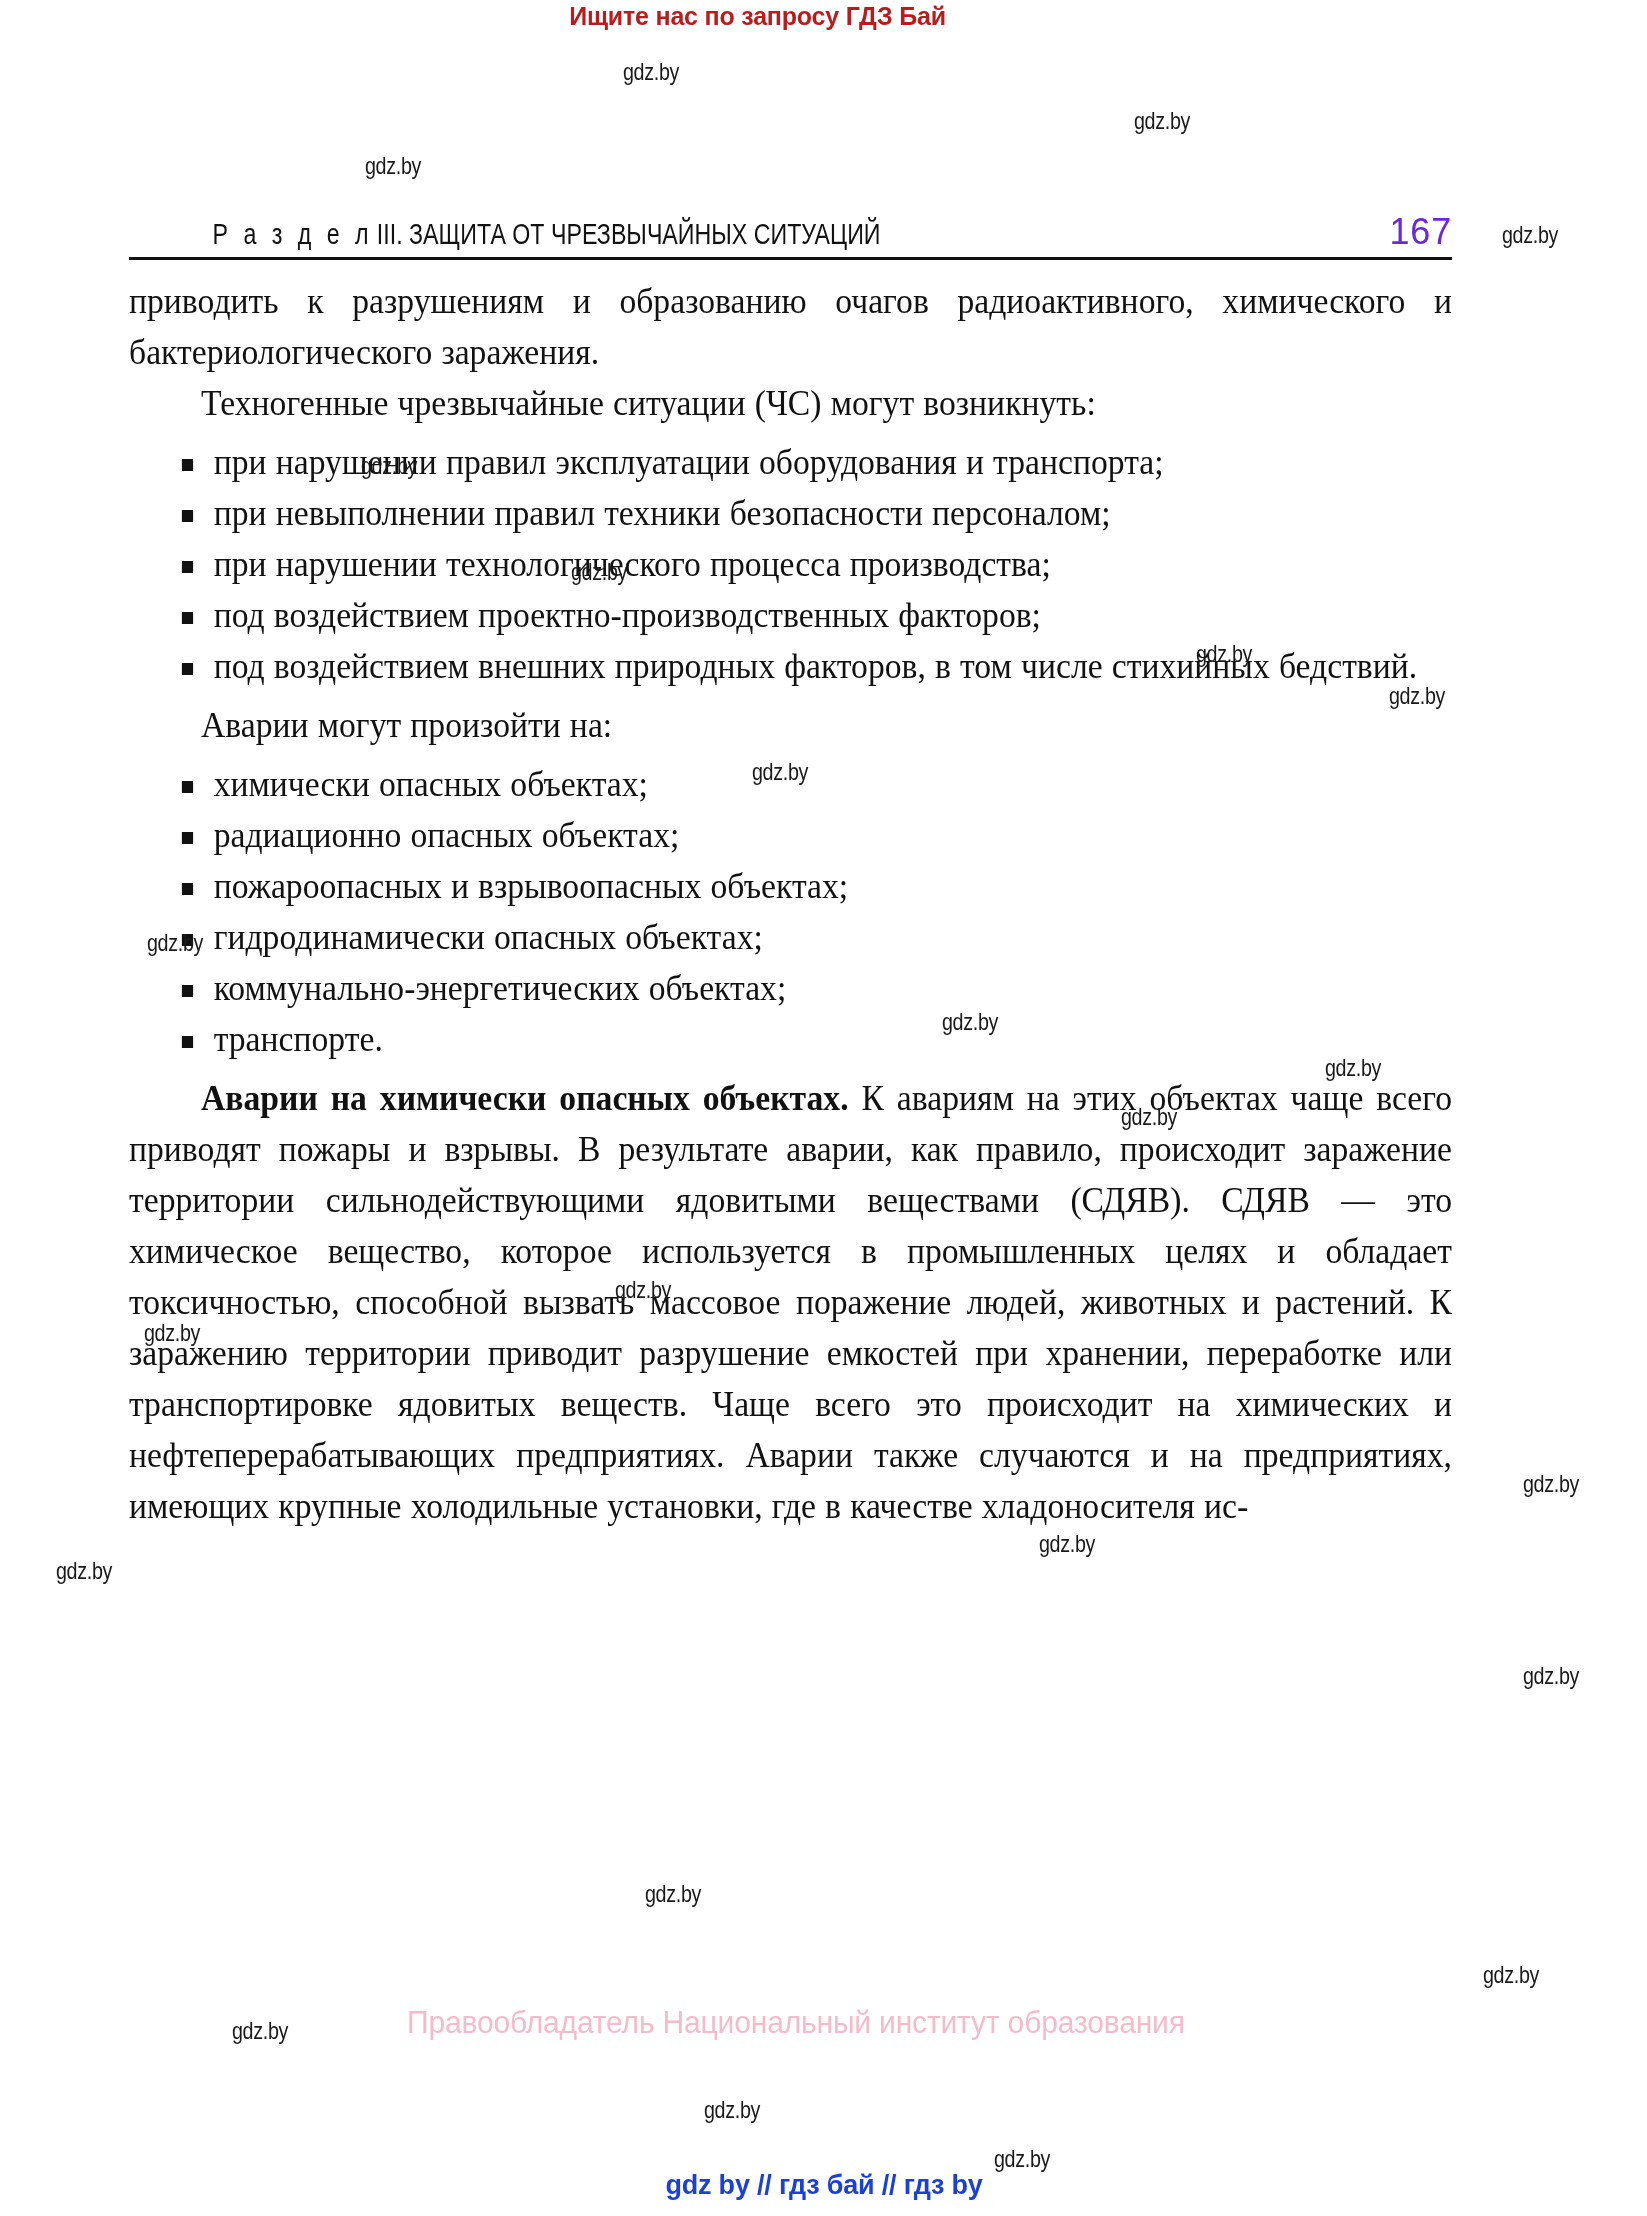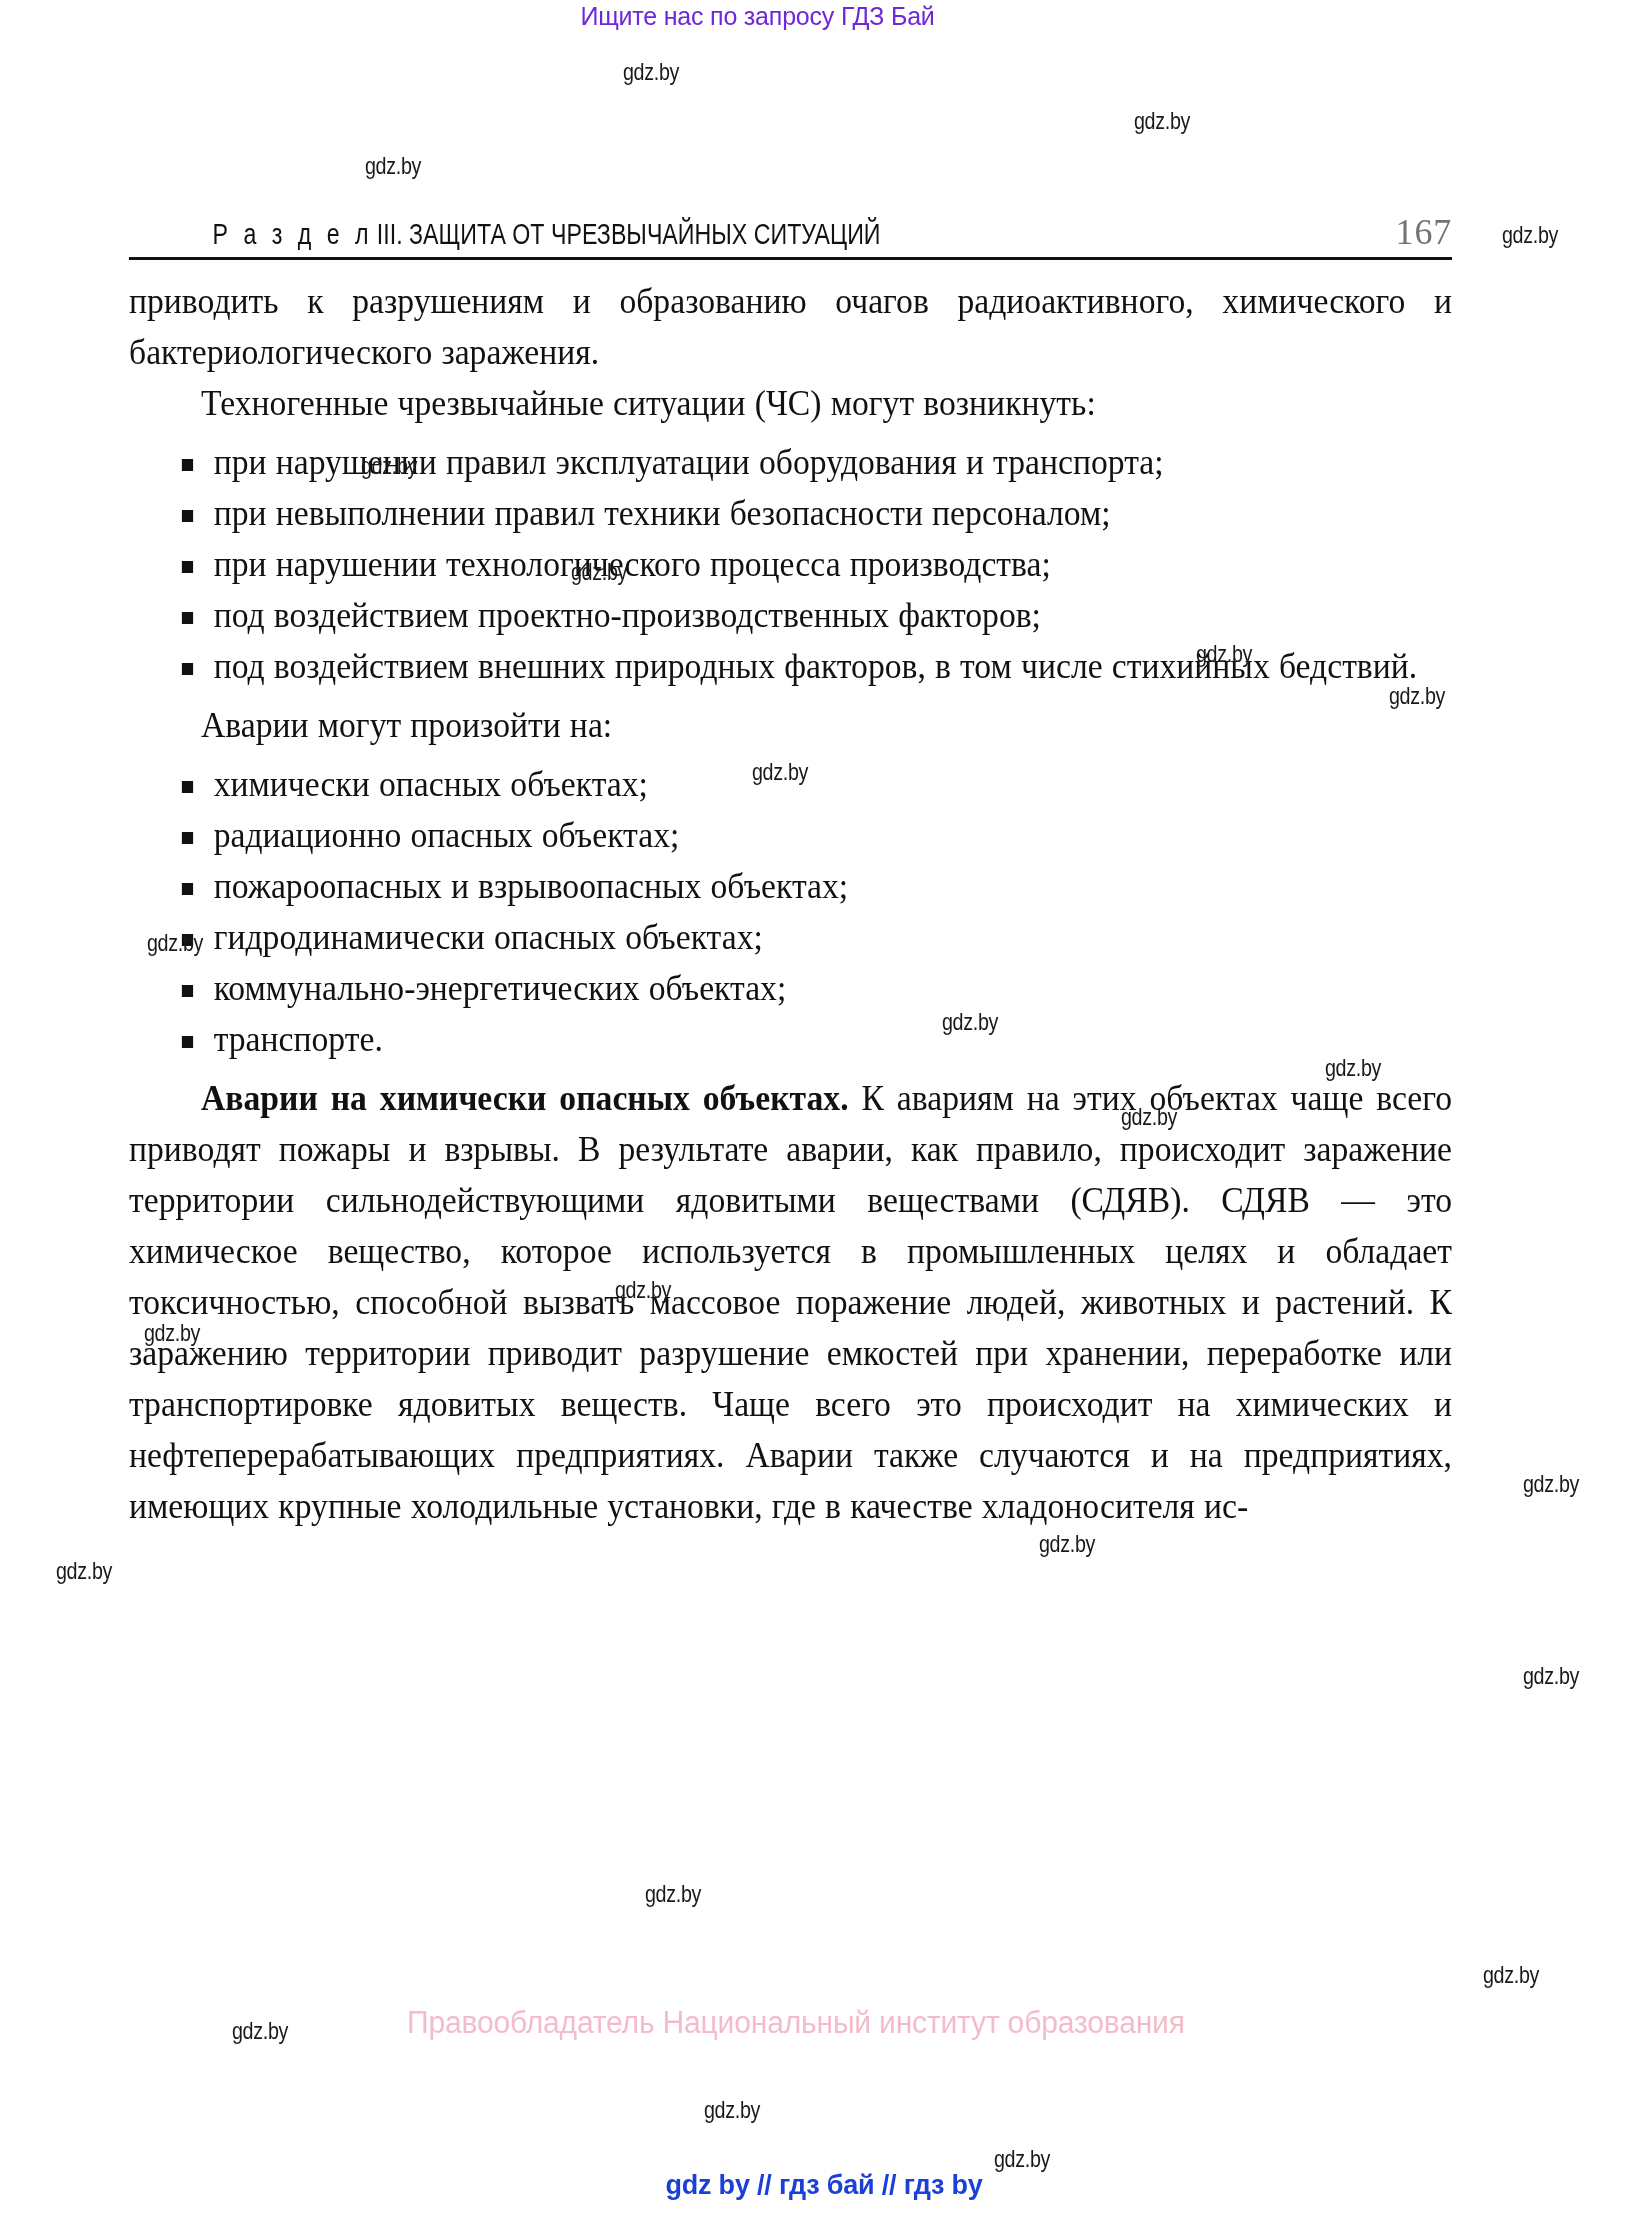--- a/index.html
+++ b/index.html
@@ -31,22 +31,22 @@
 
   
   .promo {
     position: absolute;
     top: 1.6px;
     left: 0;
     width: 1515px;
     text-align: center;
     font-family: "Liberation Sans", "DejaVu Sans", sans-serif;
     font-size: 25px;
-    font-weight: 400;
-    color: #6d28d9;
+    font-weight: 700;
+    color: #b91c1c;
     white-space: nowrap;
     letter-spacing: -0.2px;
   }
 
   
   .runhead {
     position: absolute;
     left: 129px;
     top: 211px;
     width: 1323px;
@@ -67,23 +67,23 @@
   .runhead-left .sec {
     letter-spacing: 5.6px;
   }
   .runhead-left .num {
     margin-left: 4.8px;
   }
   .runhead-left .title {
     letter-spacing: 0px;
   }
   .pagenum {
-    font-family: Liberation Serif, serif;
+    font-family: Liberation Sans, sans-serif;
     font-size: 36px;
-    color: #737373;
+    color: #6d28d9;
     letter-spacing: 0.8px;
   }
   .rule {
     position: absolute;
     left: 129px;
     top: 257px;
     width: 1323px;
     height: 3.2px;
     background: #111111;
   }

